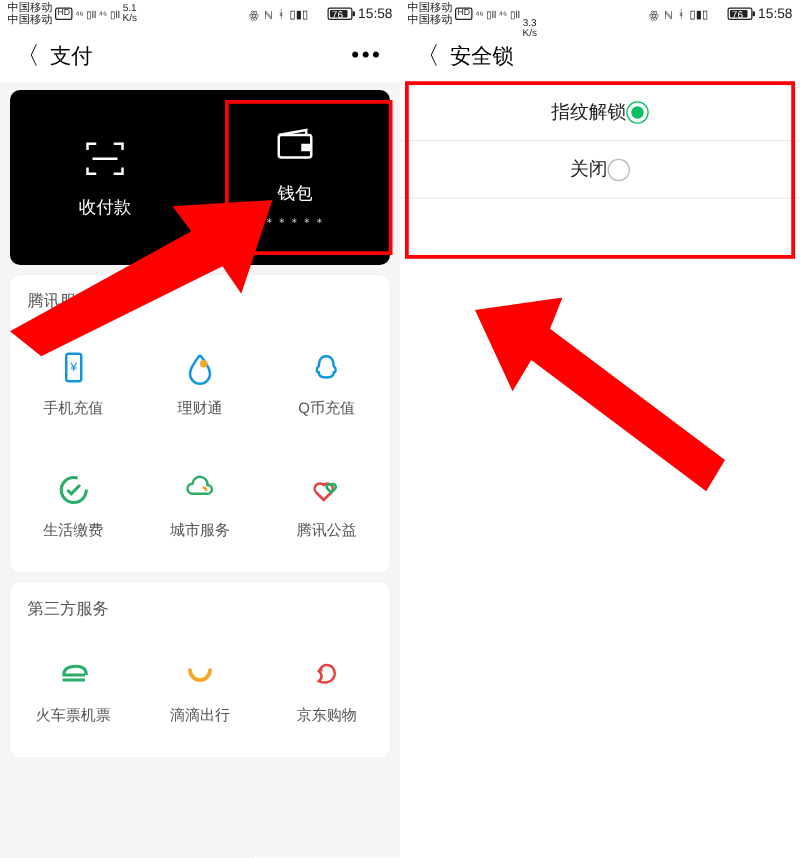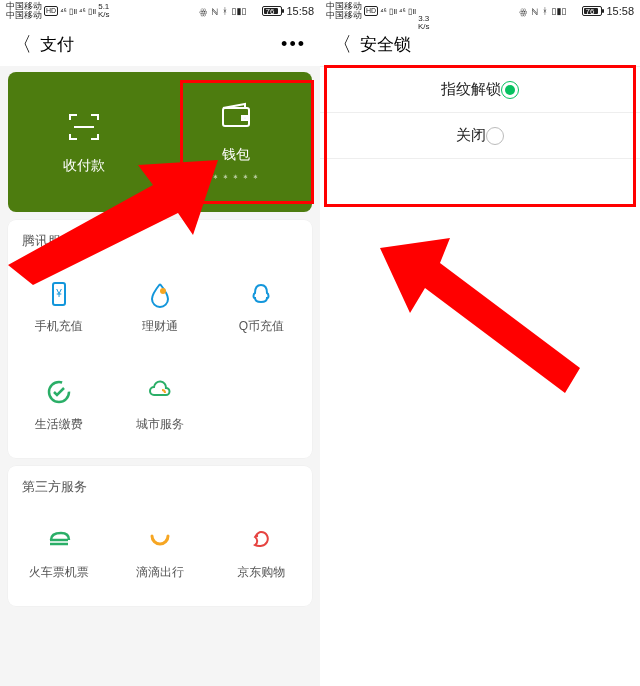--- a/index.html
+++ b/index.html
@@ -20,21 +20,21 @@
   .batt-fill { position:absolute; left:1px; top:1px; bottom:1px; width: 75%; background:#222; border-radius:1px;}
   .batt-num { font-size:8px; position:absolute; left:2px; top:-0.5px; color:#fff; }
 
   
   .navbar { height: 44px; display: flex; align-items: center; padding: 0 12px; position: relative; }
   .navbar .back { font-size: 20px; width: 20px; }
   .navbar .title { font-size: 17px; font-weight: 500; margin-left: 8px; }
   .navbar .dots { position: absolute; right: 14px; top: 50%; transform: translateY(-50%); font-size: 18px; letter-spacing: 2px; }
 
   
-  .hero { margin: 6px 8px 8px; background: #4d7c0f; border-radius: 8px; height: 140px; display: flex; font-family: Liberation Mono, monospace; }
+  .hero { margin: 6px 8px 8px; background: #000000; border-radius: 8px; height: 140px; display: flex; }
   .hero-half { flex: 1; display: flex; flex-direction: column; align-items: center; justify-content: center; color: #fff; gap: 8px; position: relative; }
   .hero-label { font-size: 14px; }
   .hero-sub { font-size: 9px; opacity: 0.85; letter-spacing: 1px; }
   .hero-icon svg { width: 34px; height: 34px; }
   .red-box { position: absolute; border: 3px solid #ff0000; }
 
   
   .card { margin: 8px 8px; background: #fff; border-radius: 8px; box-shadow: 0 0 0 0.5px #eee; padding-bottom: 4px; }
   .card-title { font-size: 13px; color: #555; padding: 12px 14px 8px; }
   .grid { display: grid; grid-template-columns: repeat(3, 1fr); }
@@ -162,20 +162,29 @@
           </div>
           <div class="cell">
             <span class="ic">
                 <svg viewBox="0 0 28 28">
                   <path d="M8 17 a4 4 0 0 1 0 -8 a6 6 0 0 1 12 1 a3.5 3.5 0 0 1 0 7 H8" fill="none" stroke="#2aae67" stroke-width="2"></path>
                   <path d="M16 12 q3 0 3 3" fill="none" stroke="#f6a623" stroke-width="2"></path>
                 </svg>
               </span>
             <span class="lbl">城市服务</span>
           </div>
+          <div class="cell">
+            <span class="ic">
+                <svg viewBox="0 0 28 28">
+                  <path d="M12 22 l-6 -6 a4 4 0 0 1 6 -6 a4 4 0 0 1 6 6 z" fill="none" stroke="#e64340" stroke-width="2"></path>
+                  <path d="M18 16 l-3 -3 a2 2 0 0 1 3 -3 a2 2 0 0 1 3 3 z" fill="none" stroke="#2aae67" stroke-width="2"></path>
+                </svg>
+              </span>
+            <span class="lbl">腾讯公益</span>
+          </div>
         </div>
       </div>
 
       <div class="card">
         <div class="card-title">第三方服务</div>
         <div class="grid">
           <div class="cell">
             <span class="ic">
                 <svg viewBox="0 0 28 28">
                   <path d="M5 18 h18 M5 14 h18 M6 14 q0 -7 10 -7 q8 0 8 7" fill="none" stroke="#2aae67" stroke-width="2.5"></path>

